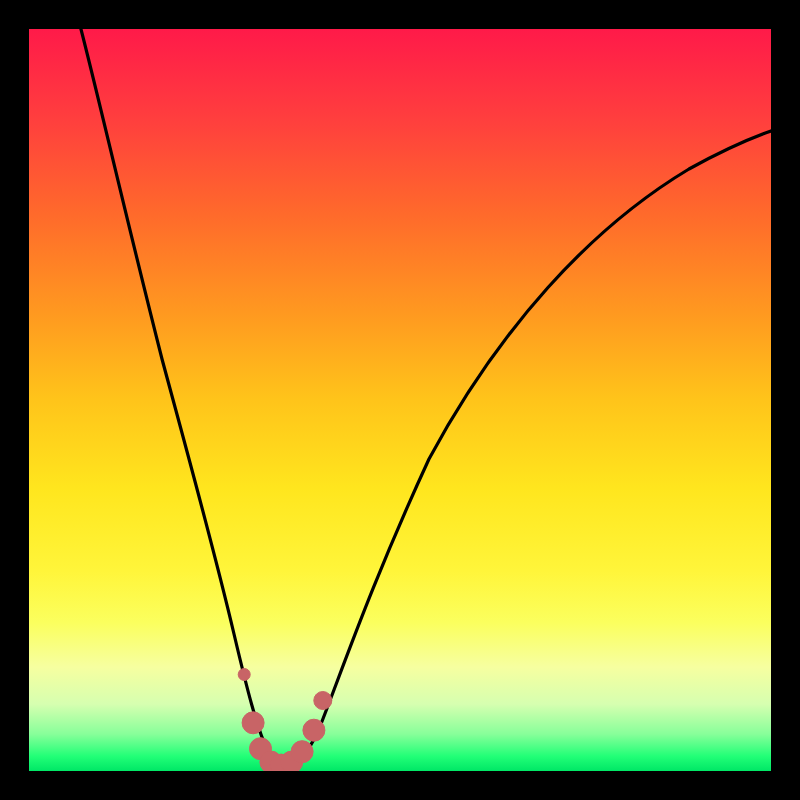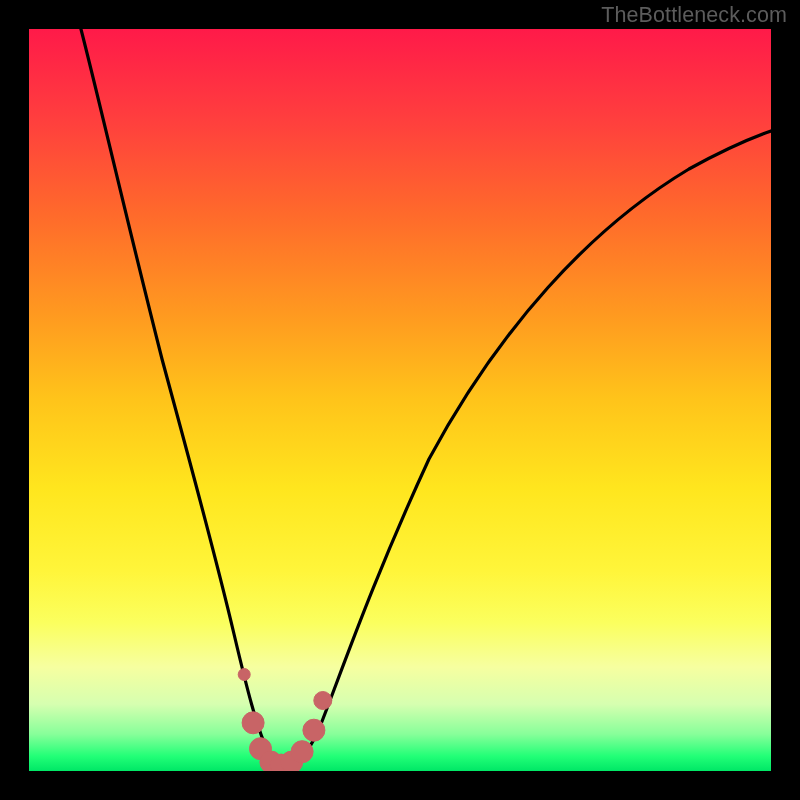--- a/index.html
+++ b/index.html
@@ -81,14 +81,13 @@
           <circle cx="231.5" cy="719.7" r="11" fill="#c86466" stroke="#c86466"></circle>
           <circle cx="241.9" cy="733.1" r="11" fill="#c86466" stroke="#c86466"></circle>
           <circle cx="252.3" cy="736.1" r="11" fill="#c86466" stroke="#c86466"></circle>
           <circle cx="262.7" cy="733.1" r="11" fill="#c86466" stroke="#c86466"></circle>
           <circle cx="273.1" cy="722.7" r="11" fill="#c86466" stroke="#c86466"></circle>
           <circle cx="284.9" cy="701.2" r="11" fill="#c86466" stroke="#c86466"></circle>
           <circle cx="293.8" cy="671.5" r="9" fill="#c86466" stroke="#c86466"></circle>
         </g>
     </svg>
   </div>
-  <div class="attribution">TheBottleneck.com</div>
 </div>
 
 </body></html>

